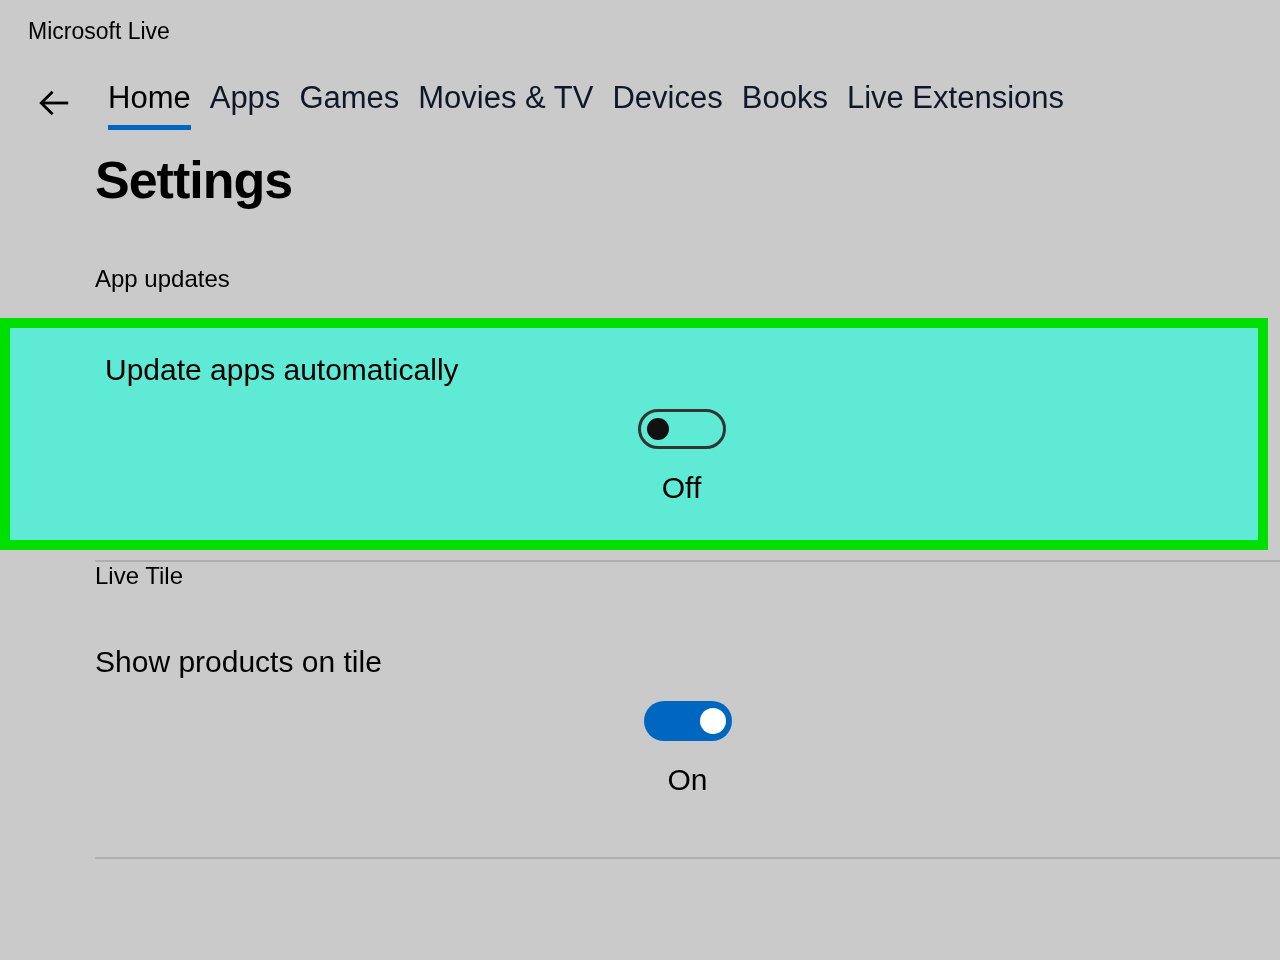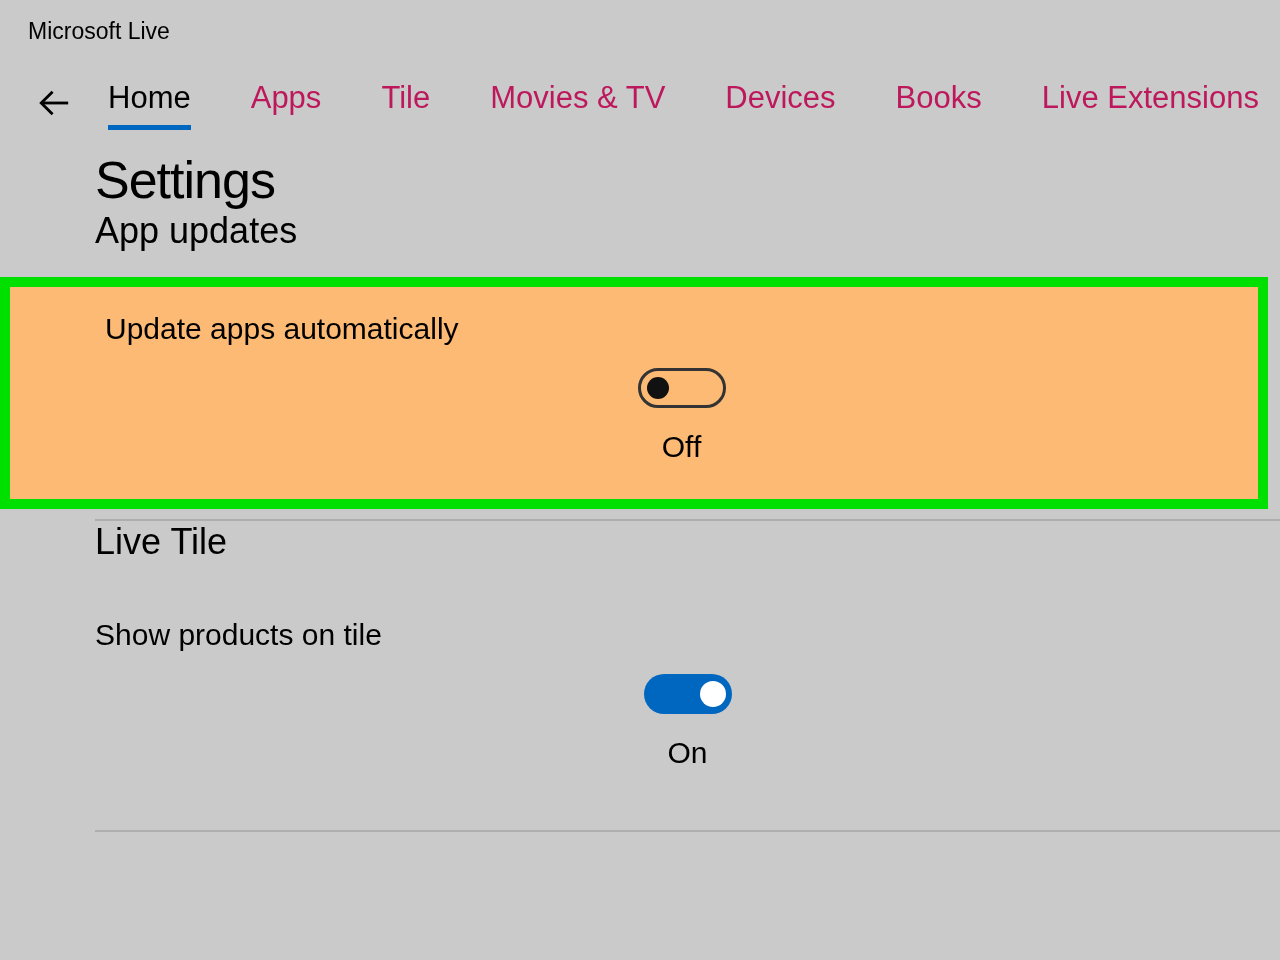--- a/index.html
+++ b/index.html
@@ -35,27 +35,27 @@
       justify-content: center;
       margin-right: 30px;
       cursor: pointer;
     }
     .back-button svg {
       width: 34px;
       height: 34px;
     }
     .nav-tabs {
       display: flex;
-      gap: 60px;
+      gap: 19px;
       align-items: baseline;
     }
     .nav-tab {
       font-size: 31px;
       font-weight: 400;
-      color: #be185d;
+      color: #0f172a;
       cursor: pointer;
       padding-bottom: 14px;
       position: relative;
     }
     .nav-tab.active {
       color: #000;
     }
     .nav-tab.active::after {
       content: '';
       position: absolute;
@@ -63,33 +63,34 @@
       left: 0;
       right: 0;
       height: 5px;
       background: #0067c0;
     }
     .content {
       padding: 20px 0 0 95px;
     }
     .page-title {
       font-size: 52px;
-      font-weight: 400;
-      color: #000;
+      font-weight: 700;
+      color: #000;
+      margin-bottom: 55px;
       letter-spacing: -1px;
     }
     .section-title {
-      font-size: 36px;
+      font-size: 24px;
       font-weight: 400;
       color: #000;
       margin-bottom: 25px;
     }
     .highlight-box {
       border: 10px solid #00e000;
-      background: #fdba74;
+      background: #5eead4;
       margin-left: -95px;
       margin-right: 12px;
       padding: 25px 0 35px 95px;
       margin-bottom: 0;
     }
     .setting-label {
       font-size: 30px;
       font-weight: 400;
       color: #000;
       margin-bottom: 22px;
@@ -172,21 +173,21 @@
     <span>
       <svg viewBox="0 0 24 24" fill="none" stroke="#000" stroke-width="2">
         <line x1="22" y1="12" x2="3" y2="12"></line>
         <polyline points="11,4 3,12 11,20"></polyline>
       </svg>
     </span>
   </div>
   <div class="nav-tabs">
     <div class="nav-tab active">Home</div>
     <div class="nav-tab">Apps</div>
-    <div class="nav-tab">Tile</div>
+    <div class="nav-tab">Games</div>
     <div class="nav-tab">Movies &amp; TV</div>
     <div class="nav-tab">Devices</div>
     <div class="nav-tab">Books</div>
     <div class="nav-tab">Live Extensions</div>
   </div>
 </div>
 
 <div class="content">
   <h1 class="page-title">Settings</h1>
 

